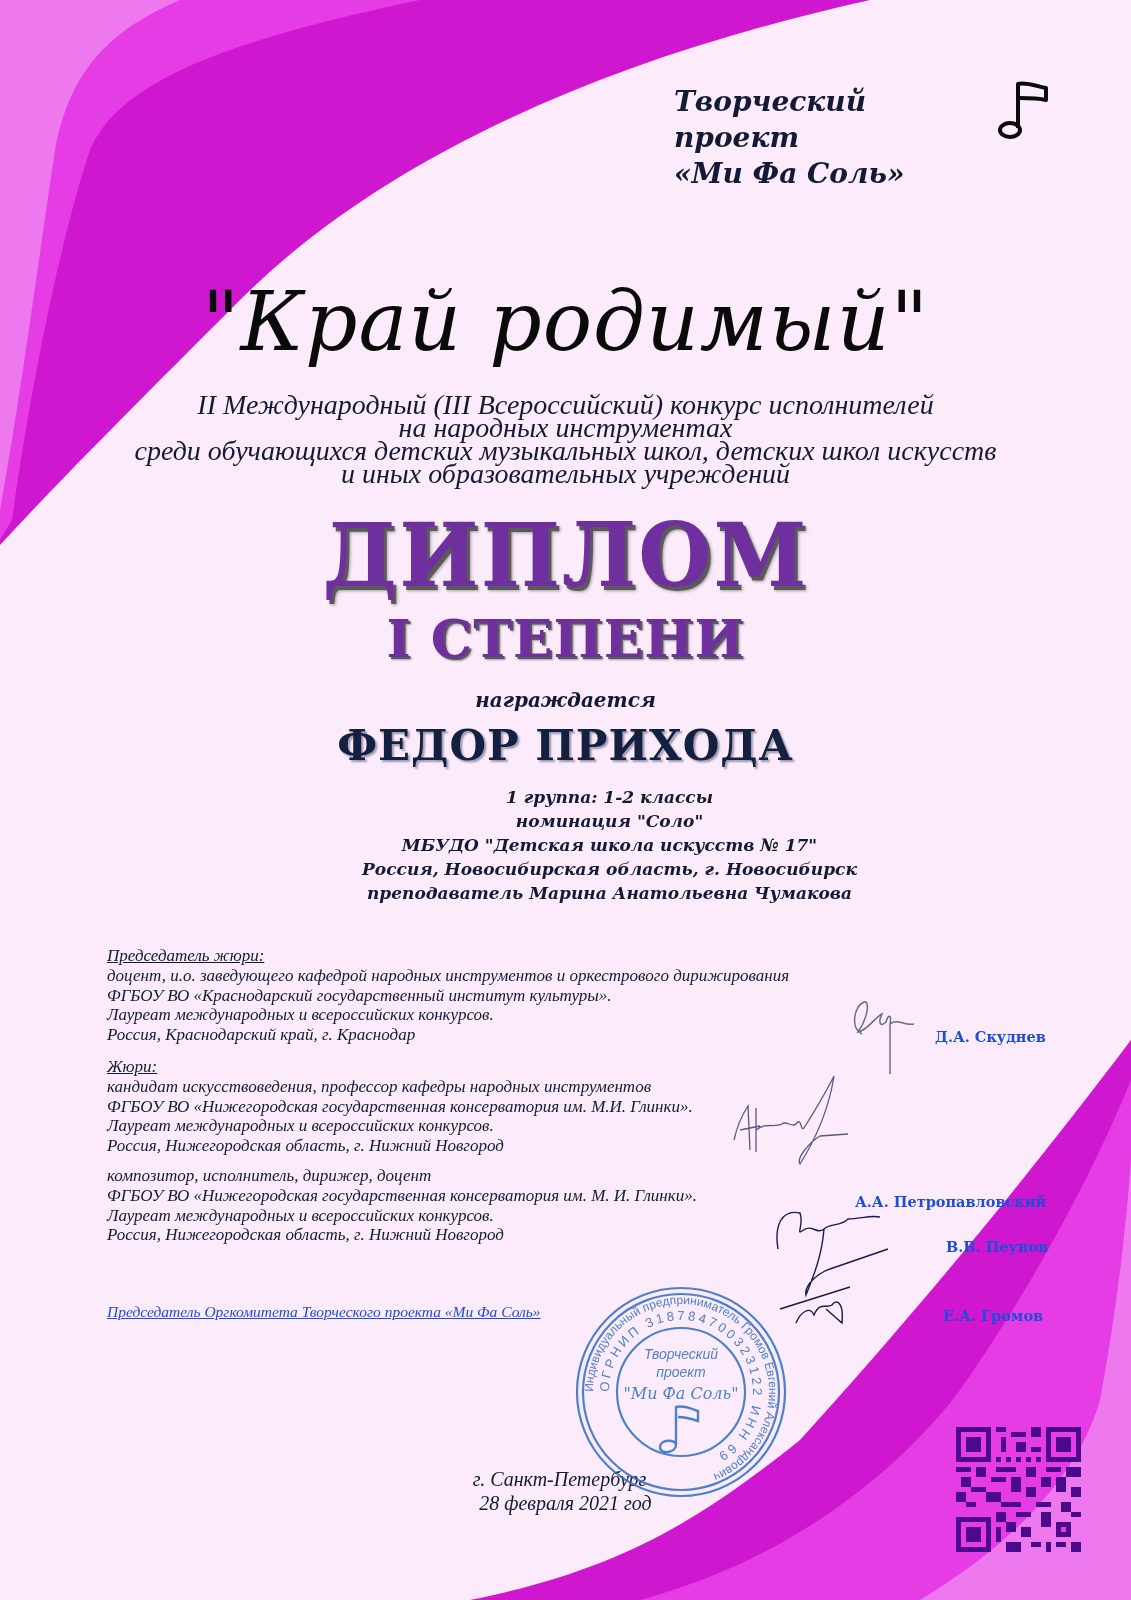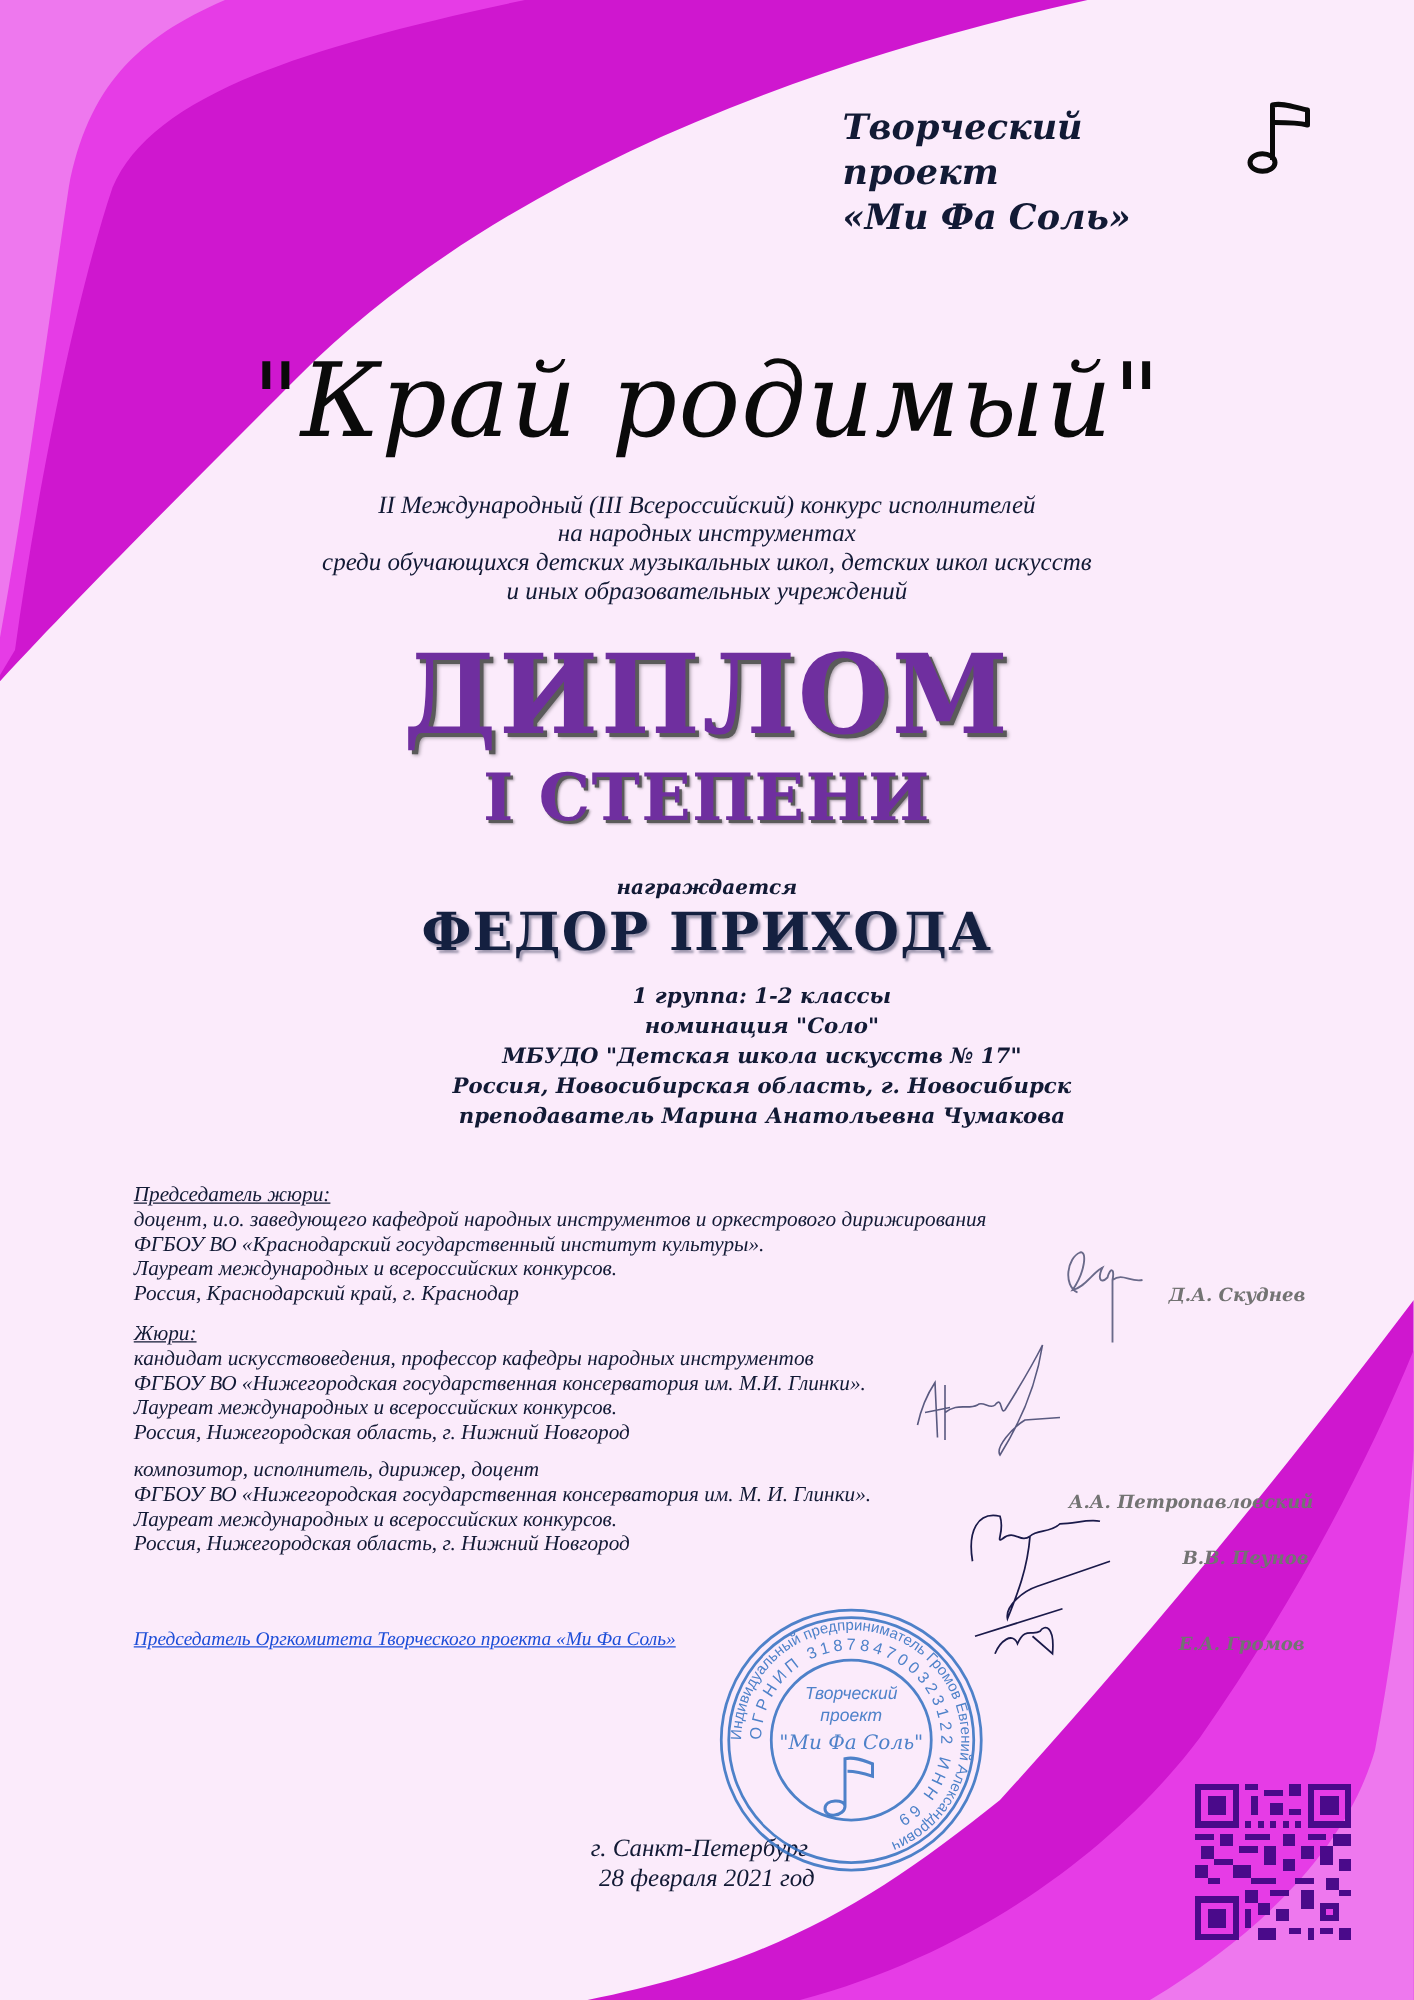--- a/index.html
+++ b/index.html
@@ -15,46 +15,46 @@
     .center { left: 0; width: 1131px; text-align: center; }
 
     .brand { left: 674px; top: 70px; width: 320px; font-style: italic; font-weight: bold;
              font-size: 28px; line-height: 36px; color: #121a35; margin-top: 14px; }
     .note-icon { left: 996px; top: 76px; width: 56px; height: 66px; }
 
     .title-script { top: 272px; font-family: "DejaVu Serif", serif; font-style: italic;
                     font-size: 82px; line-height: 100px; color: #0a0a0a; letter-spacing: 1px; }
 
     .subtitle { top: 393px; font-family: "Liberation Serif", serif; font-style: italic;
-                font-size: 20px; line-height: 23px; color: #121a35; }
+                font-size: 28px; line-height: 23px; color: #121a35; }
     .subtitle div { margin: 0; }
 
     .diploma { top: 508px; font-family: "DejaVu Serif", serif; font-weight: bold;
                font-size: 84px; line-height: 96px; color: #6f2f9f; letter-spacing: 2px;
                text-shadow: 3px 3px 0 #5a5a5a, 4px 4px 3px rgba(0,0,0,0.35); transform: scaleY(1.05); }
     .degree { top: 609px; font-family: "DejaVu Serif", serif; font-weight: bold;
               font-size: 52px; line-height: 60px; color: #6f2f9f; letter-spacing: 1px;
               text-shadow: 2px 2px 0 #5a5a5a, 3px 3px 2px rgba(0,0,0,0.35); }
 
-    .awarded { top: 690px; font-style: italic; font-weight: bold; font-size: 16px; line-height: 20px; color: #121a35; margin-top: 10px; }
+    .awarded { top: 690px; font-style: italic; font-weight: bold; font-size: 20px; line-height: 20px; color: #121a35; }
     .recipient { top: 720px; font-family: "DejaVu Serif", serif; font-weight: bold;
                  font-size: 42px; line-height: 52px; color: #142040; letter-spacing: 1px;
                  text-shadow: 2px 2px 2px rgba(80,80,110,0.55); }
     .details { top: 785px; font-style: italic; font-weight: bold; font-size: 17px; line-height: 24px; color: #121a35; padding-left: 44px; }
 
     .jury { left: 107px; width: 900px; font-family: "Liberation Serif", serif; font-style: italic;
             font-size: 17px; line-height: 19.8px; color: #121a35; }
     .jury .head { text-decoration: underline; }
     .j1 { top: 946px; }
     .j2 { top: 1057px; }
     .j3 { top: 1166px; }
     .org { left: 107px; top: 1303px; font-family: "Liberation Serif", serif; font-style: italic;
            font-size: 15.5px; color: #1d4ed8; text-decoration: underline; }
 
-    .signer { font-style: italic; font-weight: bold; font-size: 14.5px; color: #737373; white-space: nowrap; }
+    .signer { font-weight: bold; font-size: 14.5px; color: #1d4ed8; white-space: nowrap; }
     .s1 { left: 935px; top: 1028px; }
     .s2 { left: 855px; top: 1193px; }
     .s3 { left: 946px; top: 1238px; }
     .s4 { left: 943px; top: 1307px; }
 
     .sig { position: absolute; z-index: 3; }
     .stamp { left: 572px; top: 1283px; width: 218px; height: 218px; z-index: 4; position: absolute; }
 
     .place { top: 1467px; font-family: "Liberation Serif", serif; font-style: italic;
              font-size: 20px; line-height: 24px; color: #121a35; }

